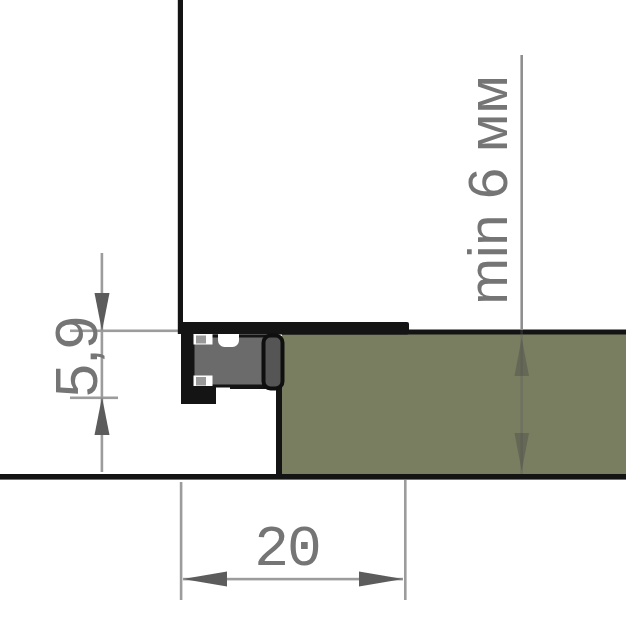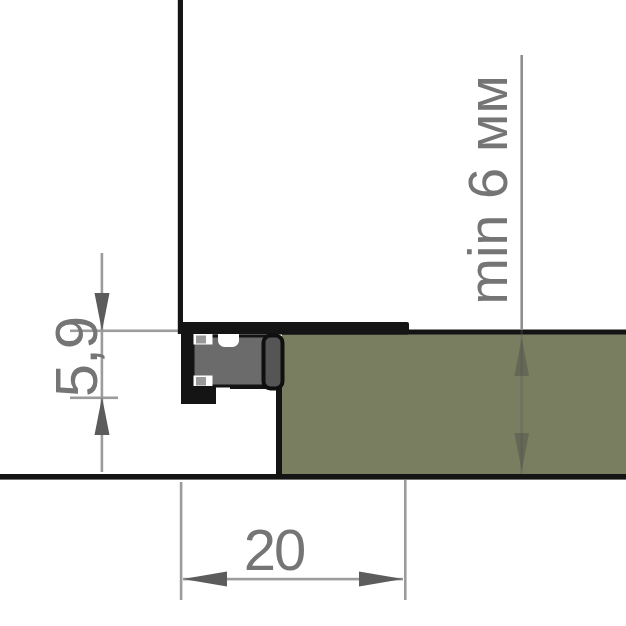--- a/index.html
+++ b/index.html
@@ -18,21 +18,21 @@
     user-select:none;
     line-height:1;
   }
   .dim-label.rot{
     transform:translate(-50%,-50%) rotate(-90deg);
   }
   .dim-label.flat{
     transform:translate(-50%,-50%);
   }
   #label-height{left:77px;top:357px;font-size:60px;letter-spacing:-1px;}
-  #label-width{left:274px;top:550px;font-size:58px;letter-spacing:-2px;}
+  #label-width{left:287px;top:550px;font-size:58px;letter-spacing:-2px;font-family:Liberation Mono, monospace;}
   #label-min{left:488px;top:190px;font-size:56px;letter-spacing:0px;}
 </style>
 </head>
 <body>
 
 <div class="canvas">
 
   <svg class="drawing-svg" width="626" height="626" viewBox="0 0 626 626">
 
     <g>

